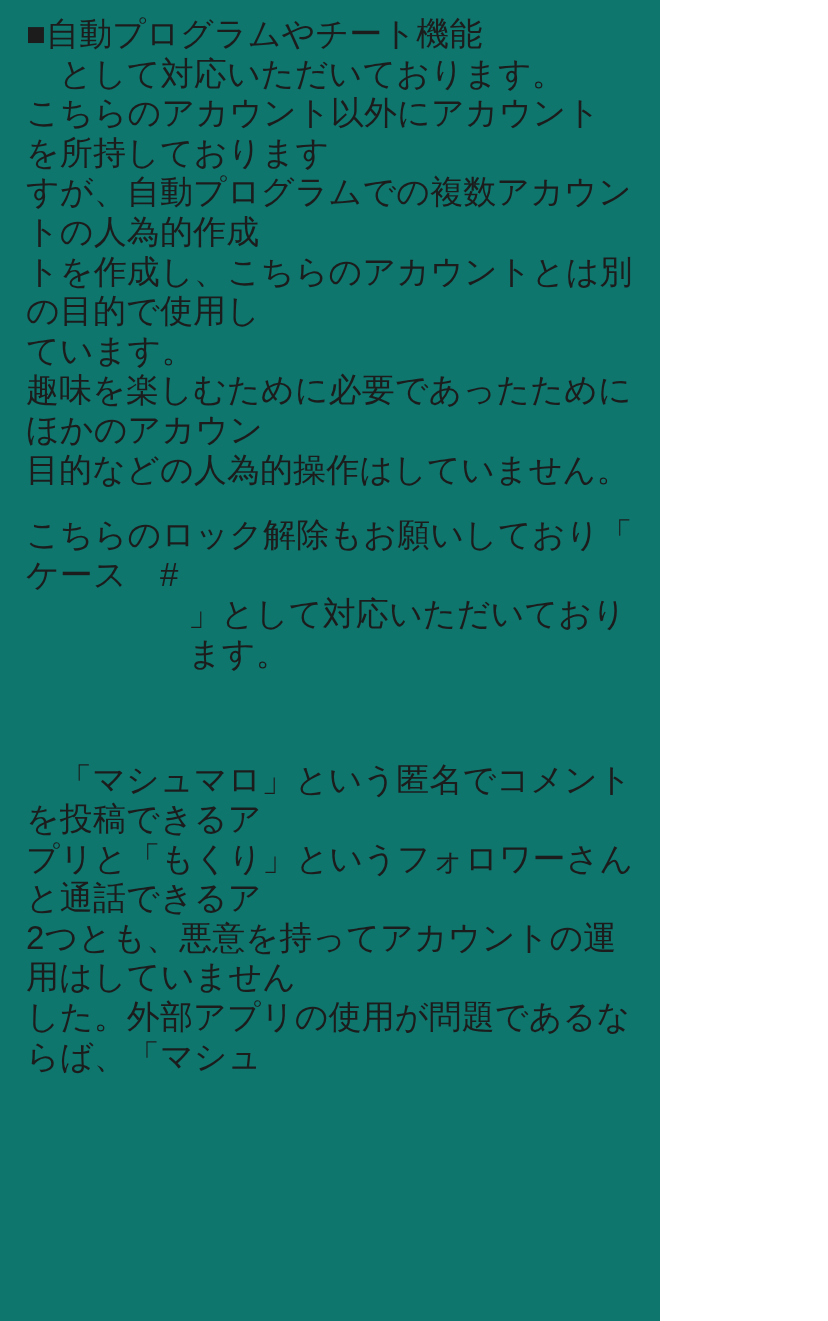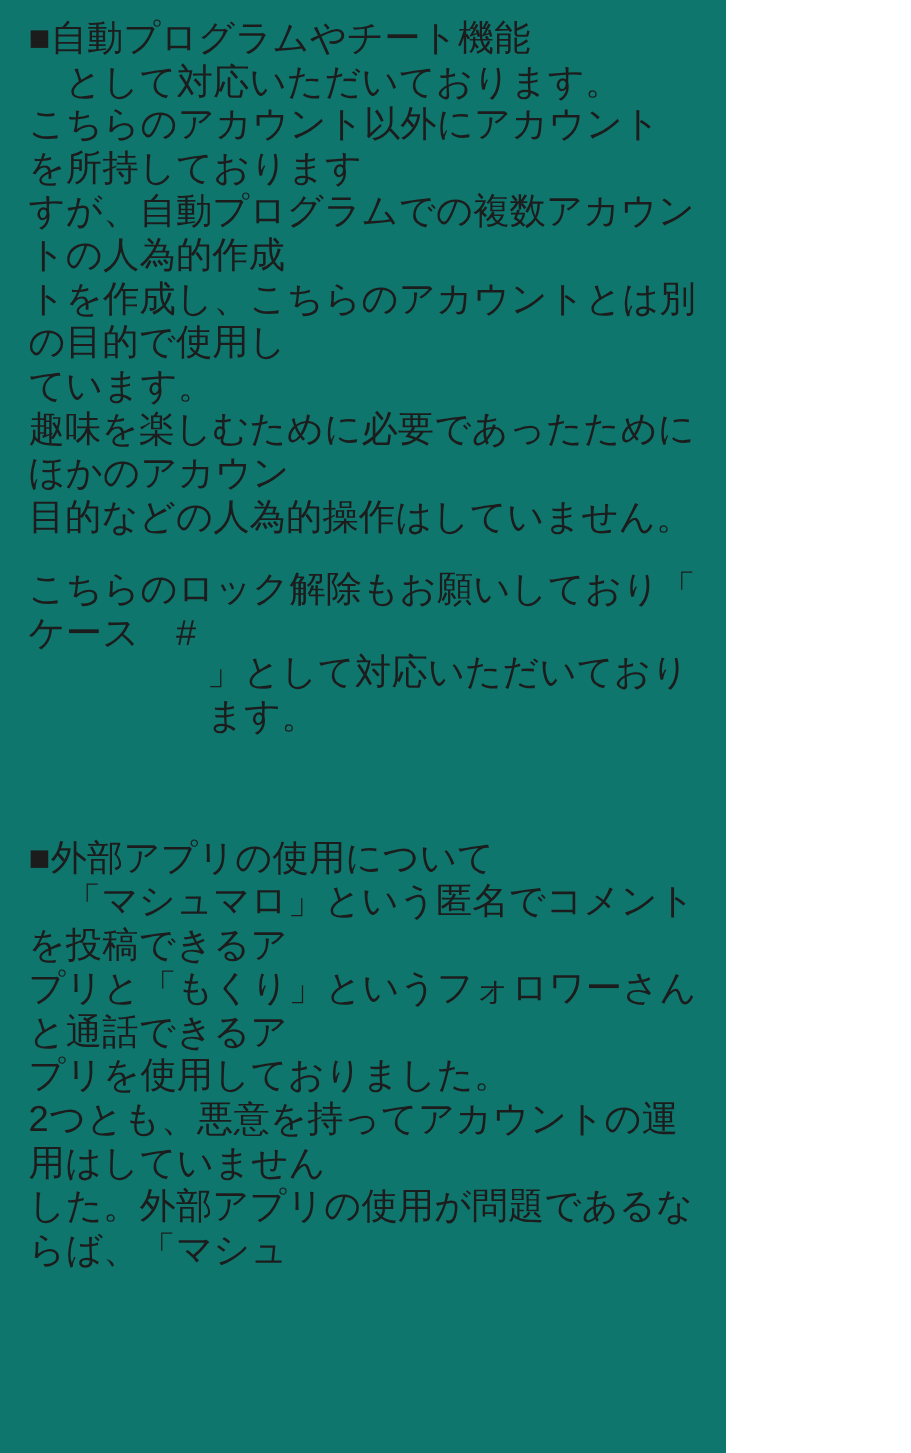--- a/index.html
+++ b/index.html
@@ -33,21 +33,21 @@
   }
   .line {
     white-space: pre-wrap;
     word-break: break-all;
   }
   .heading {
     white-space: pre-wrap;
   }
   .spacer-sm { height: 26px; }
   .spacer-lg { height: 86px; }
-  .centered-ish { padding-left: 162px; font-family: Liberation Mono, monospace; }
+  .centered-ish { padding-left: 162px; }
 </style>
 </head>
 <body>
 
 <div class="page">
   <div class="doc-body">
 
     <div class="block">
       <div class="line heading">■自動プログラムやチート機能</div>
       <div class="line">　として対応いただいております。</div>
@@ -62,23 +62,21 @@
     <div class="spacer-sm"></div>
 
     <div class="block">
       <div class="line">こちらのロック解除もお願いしており「　ケース　#</div>
       <div class="line centered-ish">」として対応いただいております。</div>
     </div>
 
     <div class="spacer-lg"></div>
 
     <div class="block">
-      <div class="line heading">■外部アプリの使用について</div>
       <div class="line">　「マシュマロ」という匿名でコメントを投稿できるア</div>
       <div class="line">プリと「もくり」というフォロワーさんと通話できるア</div>
-      <div class="line">プリを使用しておりました。</div>
       <div class="line">2つとも、悪意を持ってアカウントの運用はしていません</div>
       <div class="line">した。外部アプリの使用が問題であるならば、「マシュ</div>
 
     </div>
 
   </div>
 </div>
 
 </body></html>

